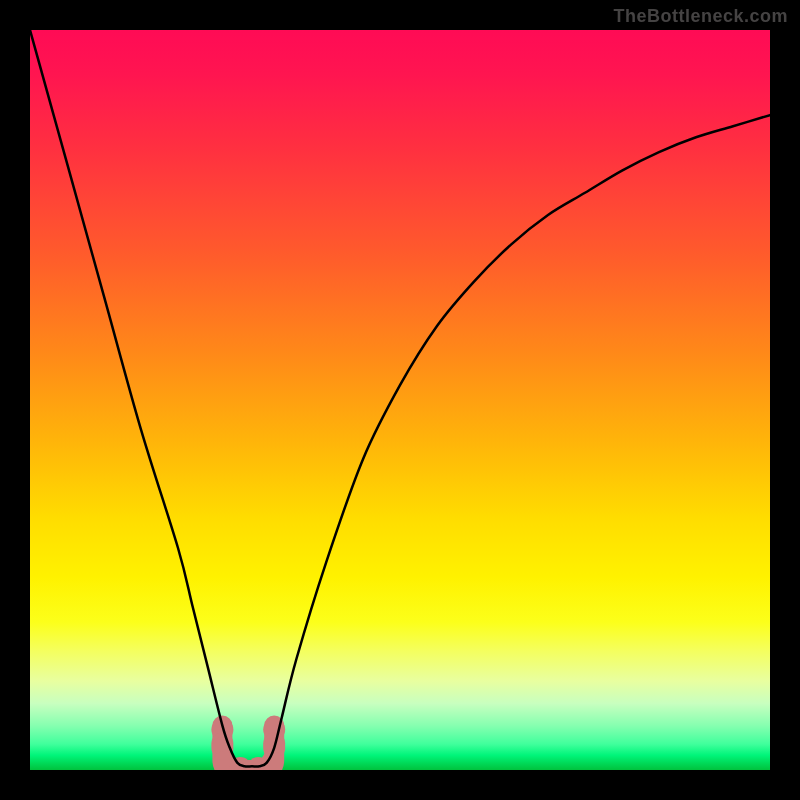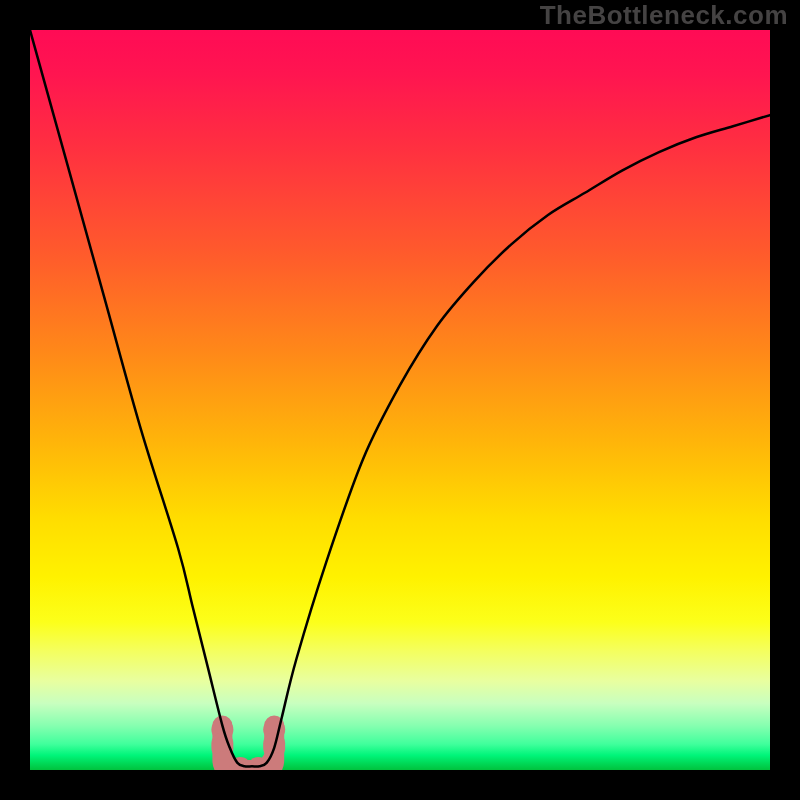--- a/index.html
+++ b/index.html
@@ -47,24 +47,24 @@
       #00c23d 100%
     );
   }
   .plot-area svg {
     position: absolute;
     left: 0;
     top: 0;
   }
   .watermark {
     position: absolute;
-    top: 0;
+    top: 6px;
     right: 12px;
     color: #454343;
-    font-size: 26px;
+    font-size: 18px;
     font-weight: 600;
     letter-spacing: 0.5px;
     user-select: none;
   }
 </style>
 </head>
 <body>
 
 <div class="frame">
 

